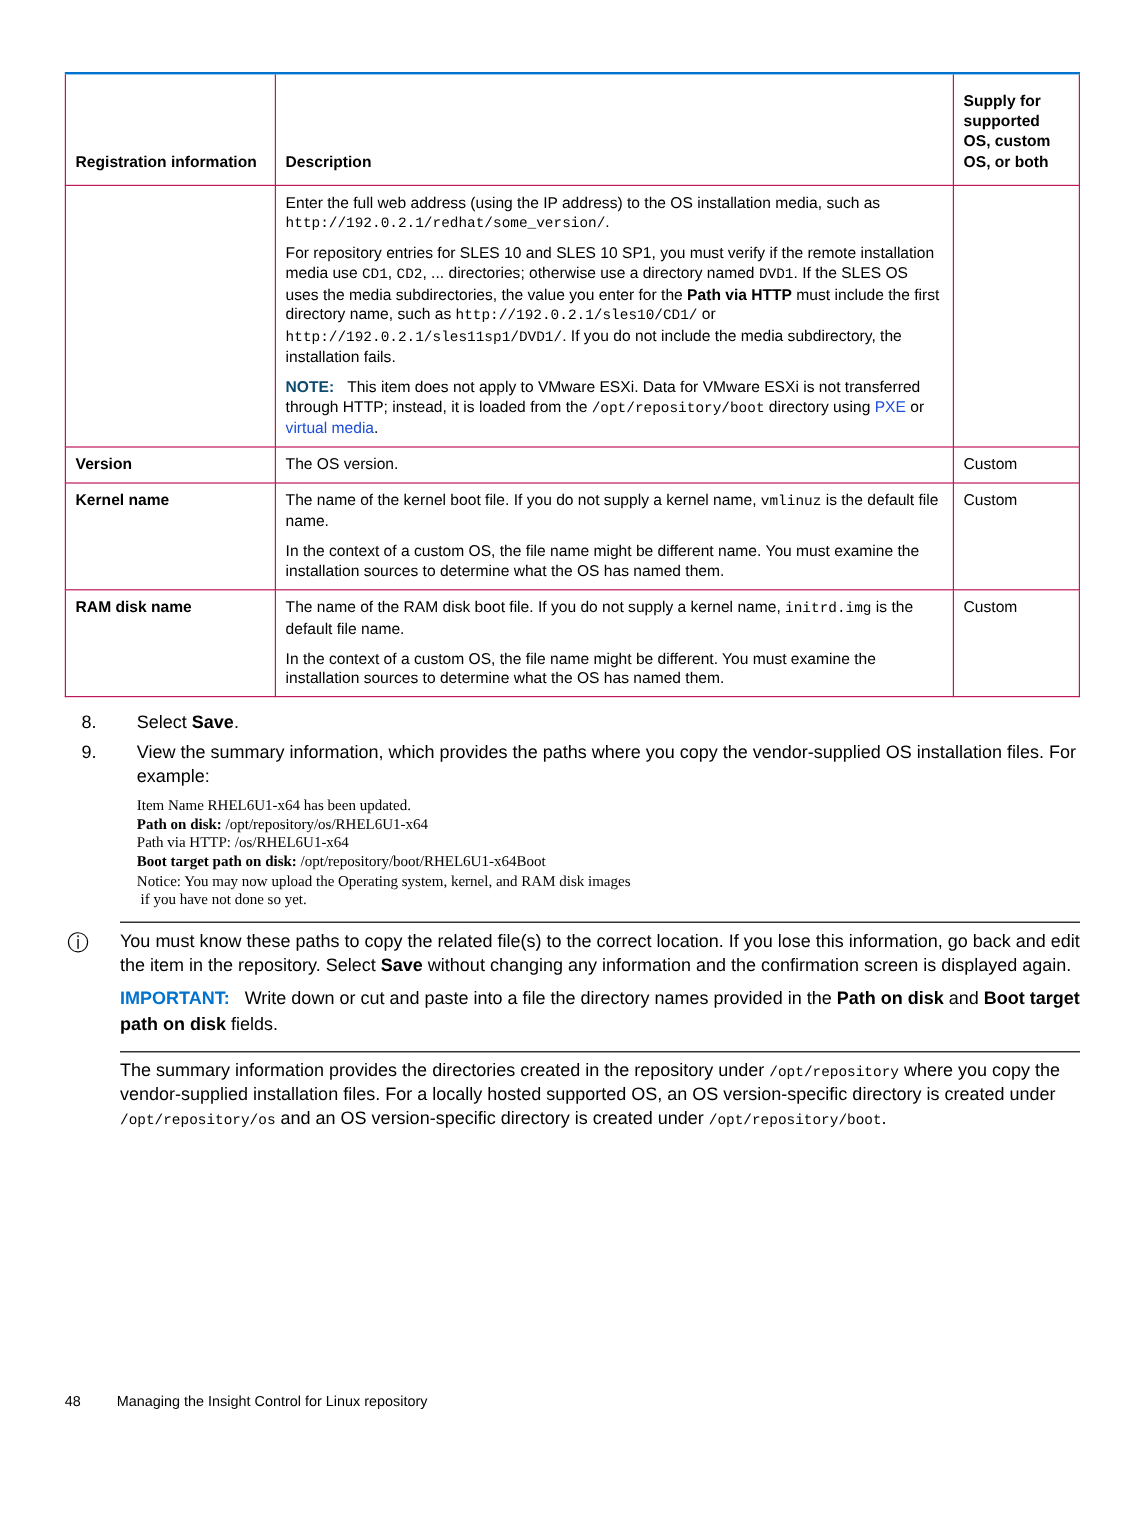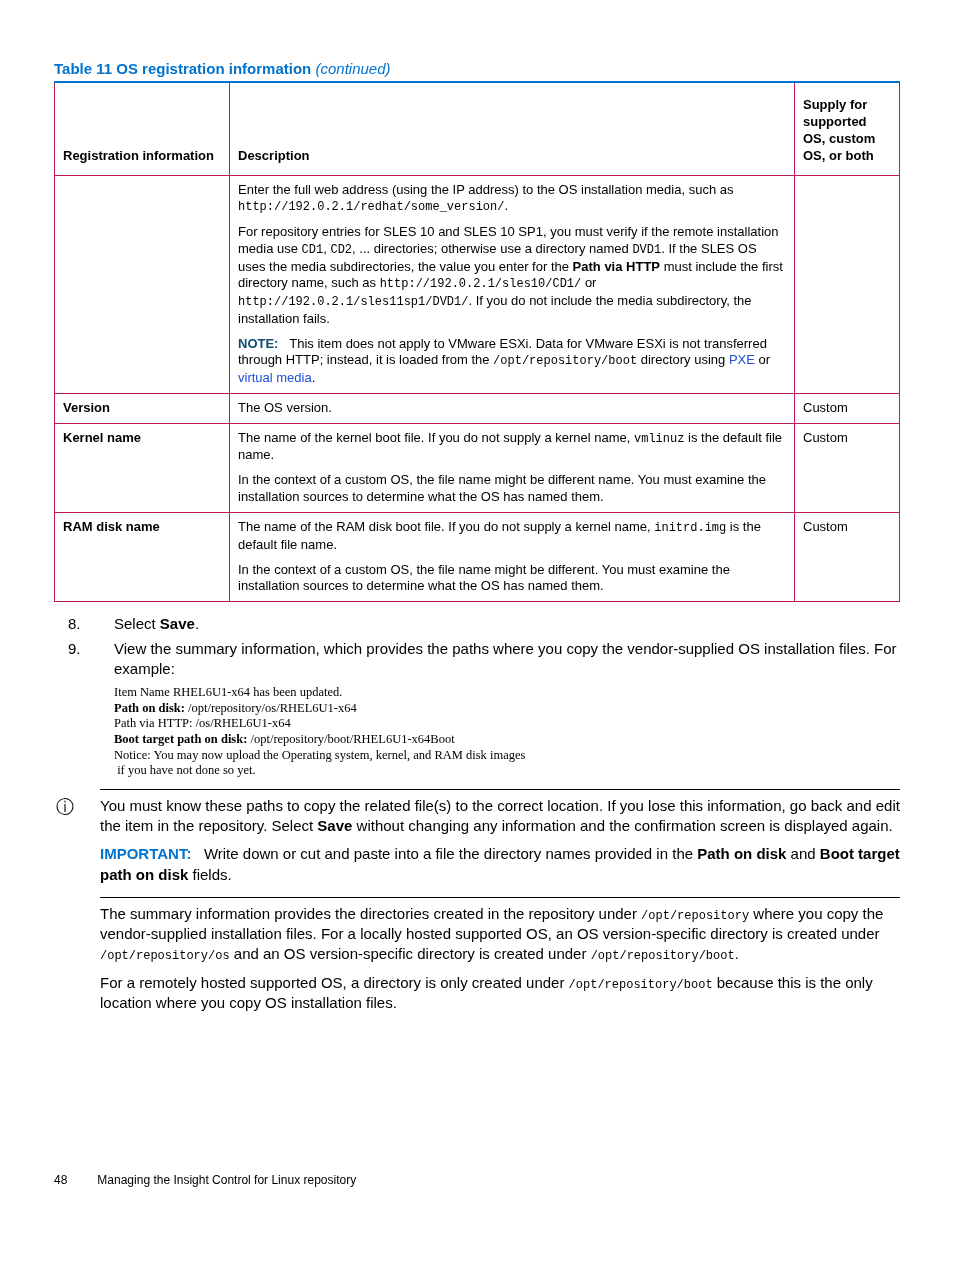--- a/index.html
+++ b/index.html
@@ -110,36 +110,32 @@
   .imp-label { color: #0073cf; font-weight: bold; }
   .post-paras {
     margin-left: 46px;
     font-size: 15px;
     line-height: 1.35;
   }
   .post-paras p { margin: 0 0 8px 0; }
   .important-block p { margin: 0 0 8px 0; }
   .footer {
     position: absolute;
-    bottom: 4px;
+    bottom: 16px;
     left: 54px;
     font-size: 12px;
   }
   .footer .pnum { display: inline-block; width: 40px; }
   b { font-weight: bold; }
 </style>
 </head>
 <body>
 
 <div class="page">
 
-  <div class="table-caption">
-    <span>Table 11 OS registration information</span>
-    <span class="continued">(continued)</span>
-  </div>
   <hr class="blue">
 
   <table class="os-table">
     <tbody>
         <tr class="header-row">
       <th class="col1">Registration information</th>
       <th>Description</th>
       <th class="col3">Supply for supported OS, custom OS, or both</th>
     </tr>
 
@@ -205,21 +201,20 @@
       <div style="flex:1">
         <p><span>You must know these paths to copy the related file(s) to the correct location. If you lose this information, go back and edit the item in the repository. Select </span><b>Save</b><span> without changing any information and the confirmation screen is displayed again.</span></p>
         <p><span class="imp-label">IMPORTANT:</span>&nbsp;&nbsp;&nbsp;<span>Write down or cut and paste into a file the directory names provided in the </span><b>Path on disk</b><span> and </span><b>Boot target path on disk</b><span> fields.</span></p>
       </div>
     </div>
     <div class="rule"></div>
   </div>
 
   <div class="post-paras">
     <p><span>The summary information provides the directories created in the repository under </span><span class="tt">/opt/repository</span><span> where you copy the vendor-supplied installation files. For a locally hosted supported OS, an OS version-specific directory is created under </span><span class="tt">/opt/repository/os</span><span> and an OS version-specific directory is created under </span><span class="tt">/opt/repository/boot</span><span>.</span></p>
-    <p><span>For a remotely hosted supported OS, a directory is only created under </span><span class="tt">/opt/repository/boot</span><span> because this is the only location where you copy OS installation files.</span></p>
   </div>
 
   <div class="footer">
     <span class="pnum">48</span>
     <span>Managing the Insight Control for Linux repository</span>
   </div>
 
 </div>
 
 </body></html>

